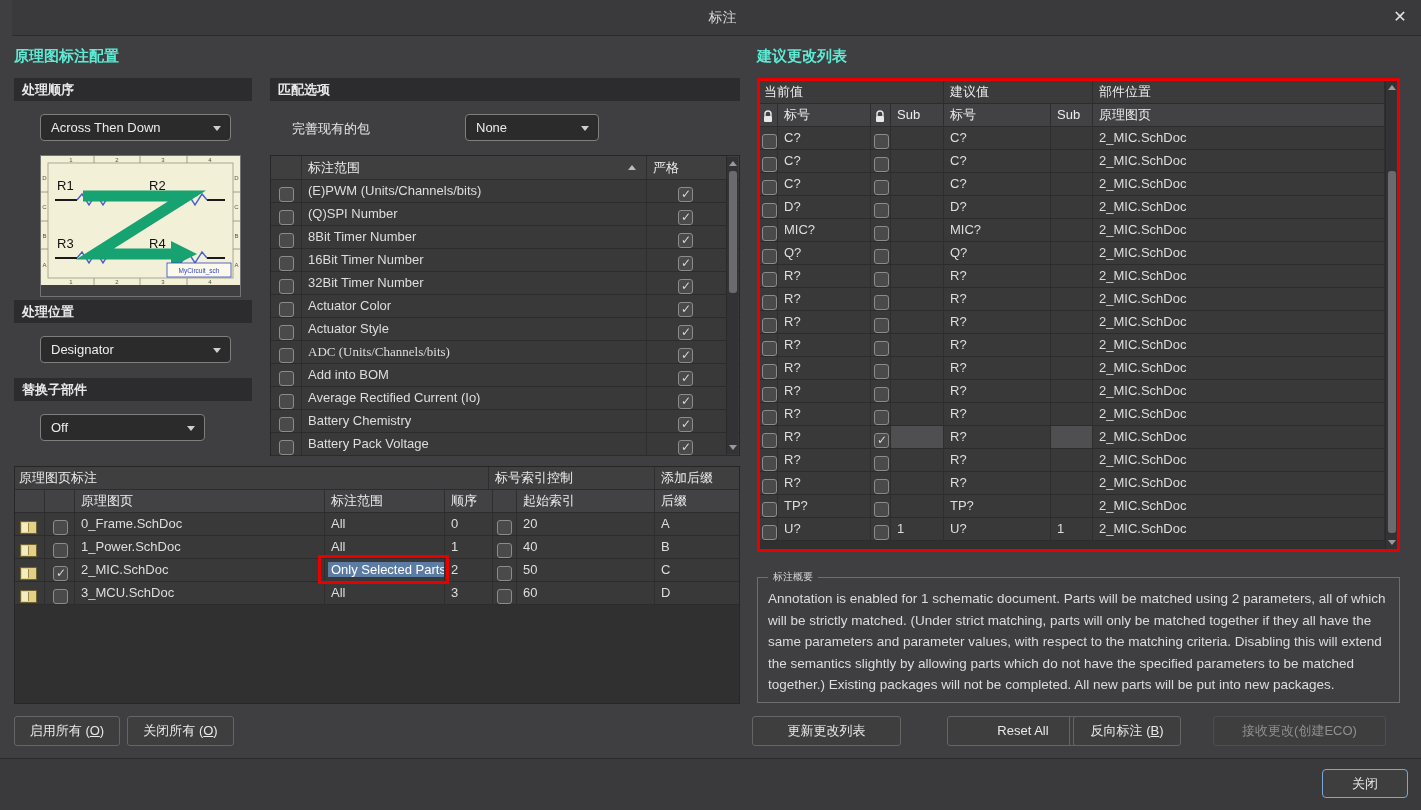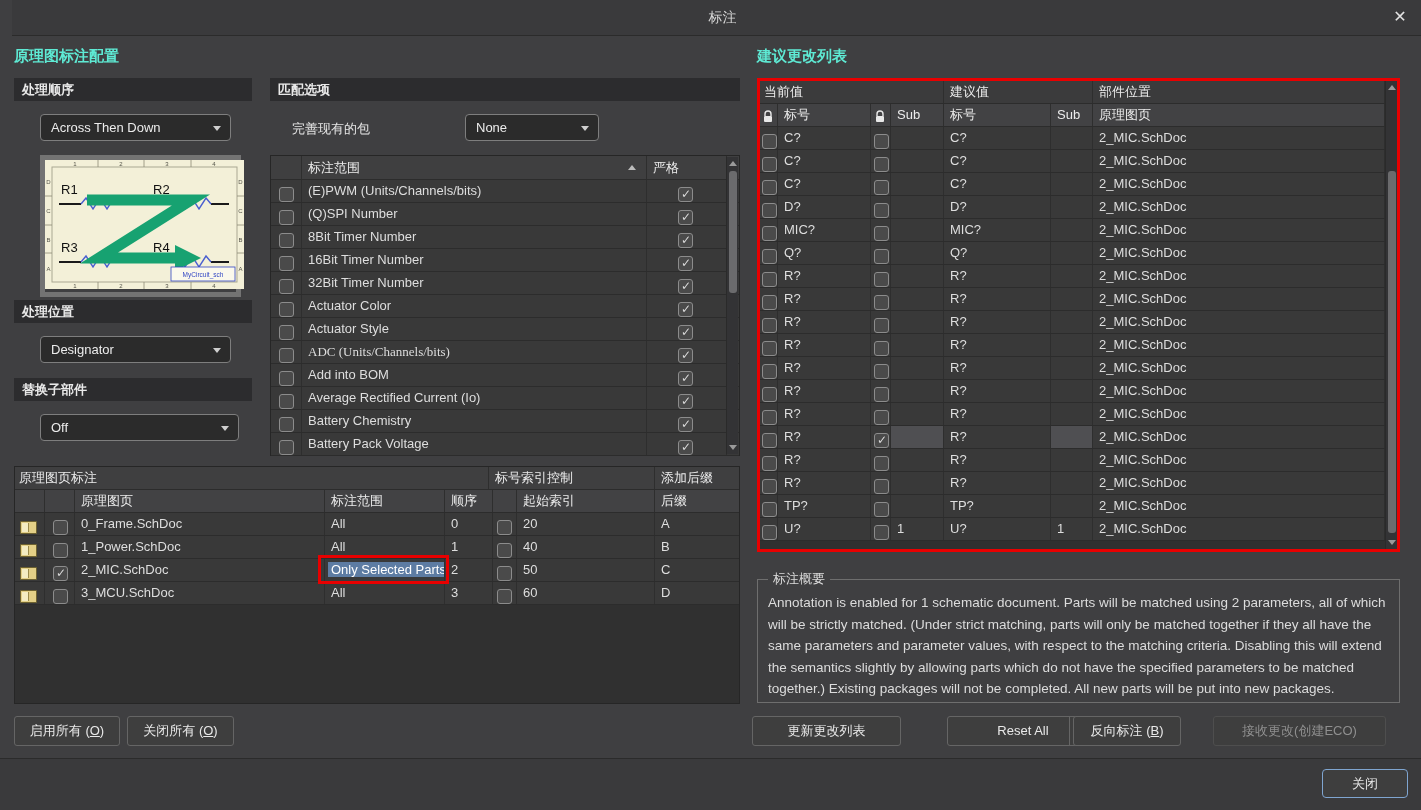--- a/index.html
+++ b/index.html
@@ -34,21 +34,21 @@
 .sheet-icon::after{content:"";position:absolute;left:1px;top:1px;bottom:1px;right:7px;background:#f4ecc2;border-right:1px solid #9a8a4a}
 .sel{background:#5d7ca3;color:#fff;padding:0 3px}
 .redbox{border:3px solid #e80000;pointer-events:none;z-index:6}
 .btn{position:absolute;height:30px;background:#3e3e3e;border:1px solid #656565;border-radius:3px;color:#e9e9e9;
      font-size:13px;text-align:center;line-height:28px;cursor:pointer;font-family:inherit;padding:0}
 .btn.disabled{color:#8f8f8f;border-color:#4e4e4e;cursor:default}
 .btn.focus{border:1px solid #7fa5d0;border-radius:4px}
 .splitcaret{position:absolute;right:0;top:0;width:29px;height:28px;border-left:1px solid #656565}
 .splitcaret::after{content:"";position:absolute;left:10px;top:12px;width:0;height:0;border-left:4px solid transparent;border-right:4px solid transparent;border-top:5px solid #cfcfcf}
 fieldset.summary{position:absolute;border:1px solid #6e6e6e;background:transparent;padding:2px 10px}
-fieldset.summary legend{padding:0 5px;color:#dcdcdc;font-size:13px}
+fieldset.summary legend{padding:0 5px;color:#dcdcdc;font-size:10px}
 .sumtext{color:#dcdcdc;font-size:13.5px;line-height:1.6;padding-top:2px}
 .bstrip{left:0;top:758px;width:1421px;height:52px;background:#3a3a3c;border-top:1px solid #2b2b2b}
 u{text-decoration:underline}
 </style>
 </head>
 <body>
 
 <div id="app">
 
   <div class="abs titlebar">
@@ -56,21 +56,21 @@
     <div class="abs close-x">✕</div>
   </div>
 
   <div class="abs h1" style="left:14px;top:47px">原理图标注配置</div>
   <div class="abs sechead" style="left:14px;top:78px;width:238px">处理顺序</div>
   <div class="abs dd" style="left:40px;top:114px;width:191px;height:27px">
     <span>Across Then Down</span>
     <span class="caret"></span>
   </div>
 
-  <div class="abs" style="left:40px;top:155px;width:201px;height:142px;border:5px solid #737373">
+  <div class="abs" style="left:40px;top:155px;width:201px;height:142px;border:1px solid #737373">
     <svg width="199" height="129" viewBox="0 0 199 129">
       <rect x="0" y="0" width="199" height="129" fill="#f3f0d8"></rect>
       <rect x="7" y="7" width="185" height="115" fill="none" stroke="#aaa792" stroke-width="1"></rect>
       <path d="M53 0 V7 M99 0 V7 M146 0 V7 M53 122 V129 M99 122 V129 M146 122 V129 M0 36 H7 M0 65 H7 M0 93 H7 M192 36 H199 M192 65 H199 M192 93 H199" stroke="#8d8a76" stroke-width="0.8"></path>
       <text x="30" y="6.2" font-size="6" fill="#55554a" text-anchor="middle">1</text>
       <text x="76" y="6.2" font-size="6" fill="#55554a" text-anchor="middle">2</text>
       <text x="122" y="6.2" font-size="6" fill="#55554a" text-anchor="middle">3</text>
       <text x="169" y="6.2" font-size="6" fill="#55554a" text-anchor="middle">4</text>
       <text x="30" y="128" font-size="6" fill="#55554a" text-anchor="middle">1</text>
       <text x="76" y="128" font-size="6" fill="#55554a" text-anchor="middle">2</text>
@@ -100,21 +100,21 @@
     </svg>
   </div>
 
   <div class="abs sechead" style="left:14px;top:300px;width:238px">处理位置</div>
   <div class="abs dd" style="left:40px;top:336px;width:191px;height:27px">
     <span>Designator</span>
     <span class="caret"></span>
   </div>
 
   <div class="abs sechead" style="left:14px;top:378px;width:238px">替换子部件</div>
-  <div class="abs dd" style="left:40px;top:414px;width:199px;height:27px">
+  <div class="abs dd" style="left:40px;top:414px;width:165px;height:27px">
     <span>Off</span>
     <span class="caret"></span>
   </div>
 
   <div class="abs sechead" style="left:270px;top:78px;width:470px">匹配选项</div>
   <div class="abs lbl" style="left:292px;top:120px">完善现有的包</div>
   <div class="abs dd" style="left:465px;top:114px;width:134px;height:27px">
     <span>None</span>
     <span class="caret"></span>
   </div>

